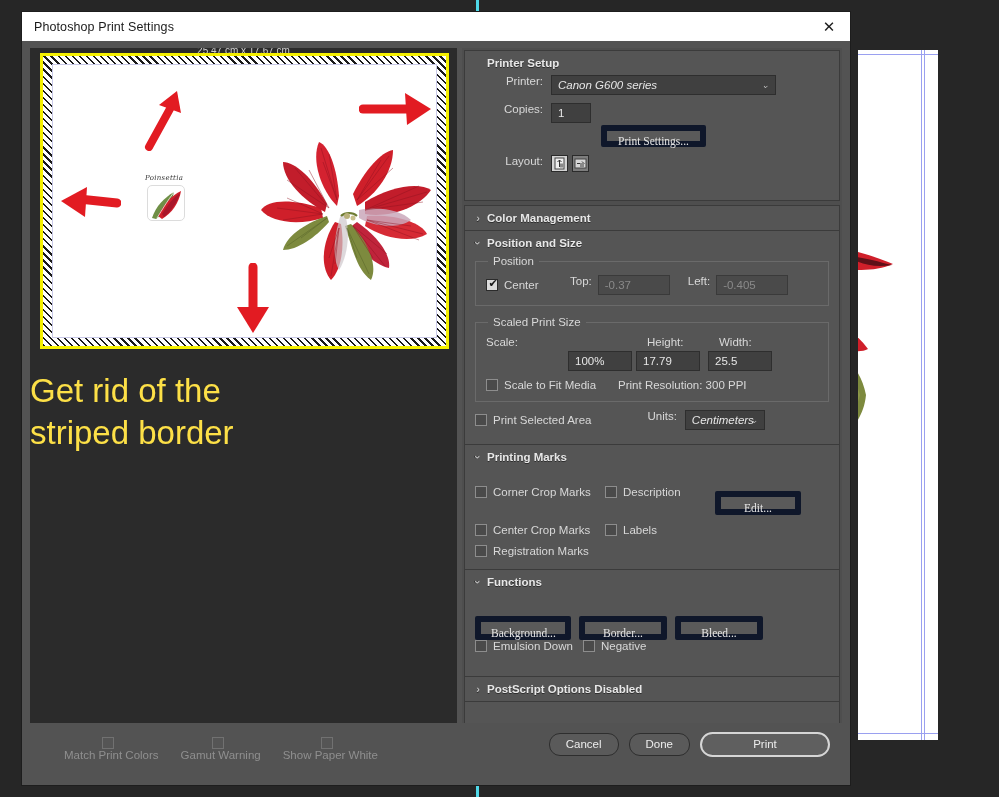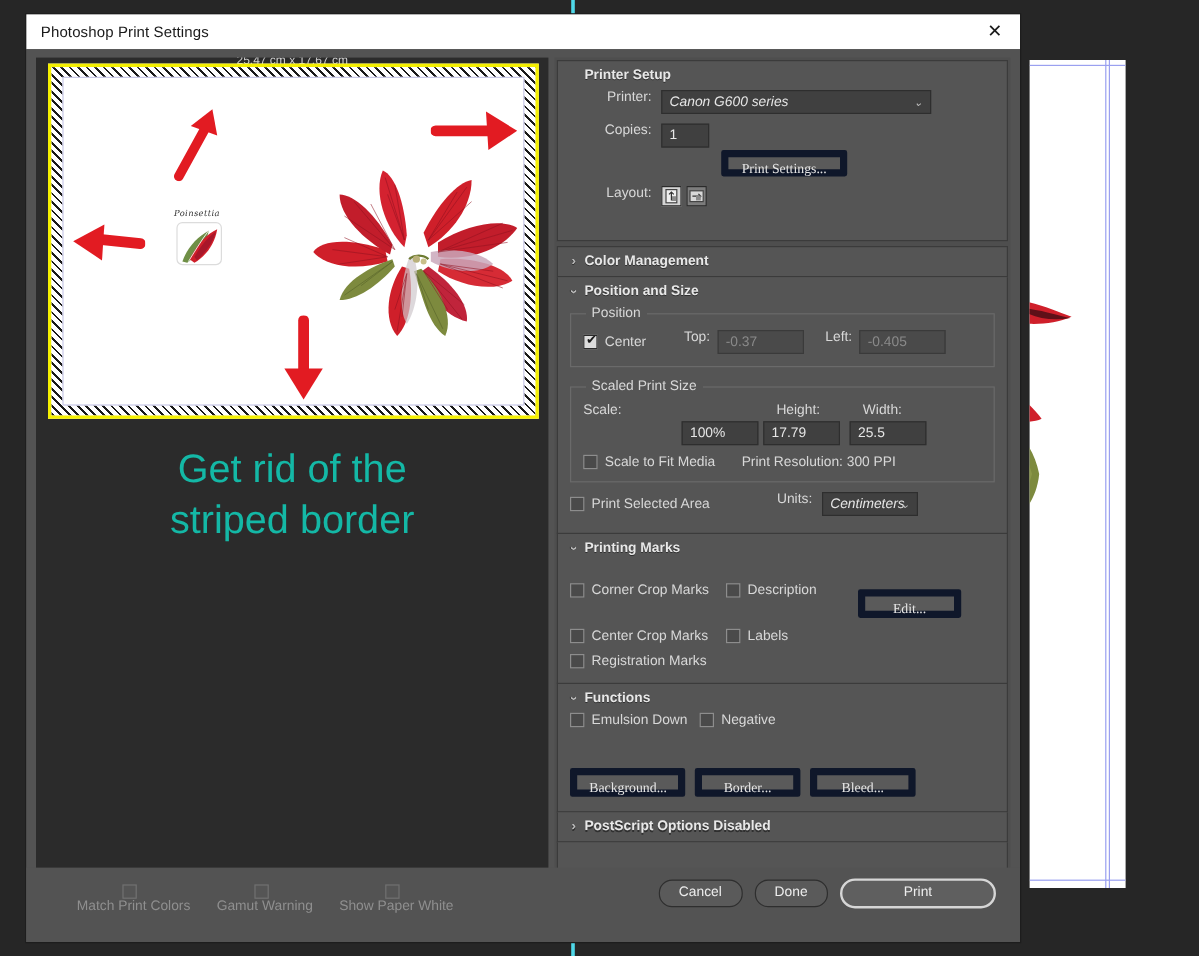--- a/index.html
+++ b/index.html
@@ -97,22 +97,22 @@
     position: absolute; left: 94px; top: 120px;
     width: 38px; height: 36px;
     background: #fff; border: 1px solid #dcdcdc; border-radius: 5px;
     overflow: hidden;
   }
   .big-plant { position: absolute; left: 208px; top: 73px; width: 175px; height: 148px; }
   .arrow { position: absolute; }
 
   .annot-text {
     position: absolute; left: 0; right: 0; top: 322px;
-    text-align: center;
-    color: #14b8a6;
+    text-align: left;
+    color: #fde047;
     font-size: 33px; line-height: 42px;
     font-family: "Liberation Sans", sans-serif;
   }
 
   
   .options {
     position: absolute; left: 440px; top: 7px;
     width: 380px; height: 702px;
     background: #4e4e4e;
     overflow: hidden;
@@ -470,34 +470,34 @@
             </div>
           </div>
         </div>
 
         <div class="accordion">
           <div class="acc-head">
             <span class="chev down">›</span>
             <span>Functions</span>
           </div>
           <div class="acc-body" style="padding-bottom:12px;">
-            <div class="row" style="margin-bottom:12px;">
-              <div class="cbrow" style="width:108px;">
-                <span class="cb"></span>
-                <span>Emulsion Down</span>
-              </div>
-              <div class="cbrow">
-                <span class="cb"></span>
-                <span>Negative</span>
-              </div>
-            </div>
             <div class="row" style="margin-bottom:0;">
               <div class="btn" style="width:96px; height:24px; line-height:22px;">Background...</div>
               <div class="btn" style="width:88px; height:24px; line-height:22px; margin-left:8px;">Border...</div>
               <div class="btn" style="width:88px; height:24px; line-height:22px; margin-left:8px;">Bleed...</div>
+            </div>
+            <div class="row" style="margin-bottom:12px;">
+              <div class="cbrow" style="width:108px;">
+                <span class="cb"></span>
+                <span>Emulsion Down</span>
+              </div>
+              <div class="cbrow">
+                <span class="cb"></span>
+                <span>Negative</span>
+              </div>
             </div>
           </div>
         </div>
 
         <div class="accordion">
           <div class="acc-head">
             <span class="chev">›</span>
             <span>PostScript Options Disabled</span>
           </div>
         </div>

